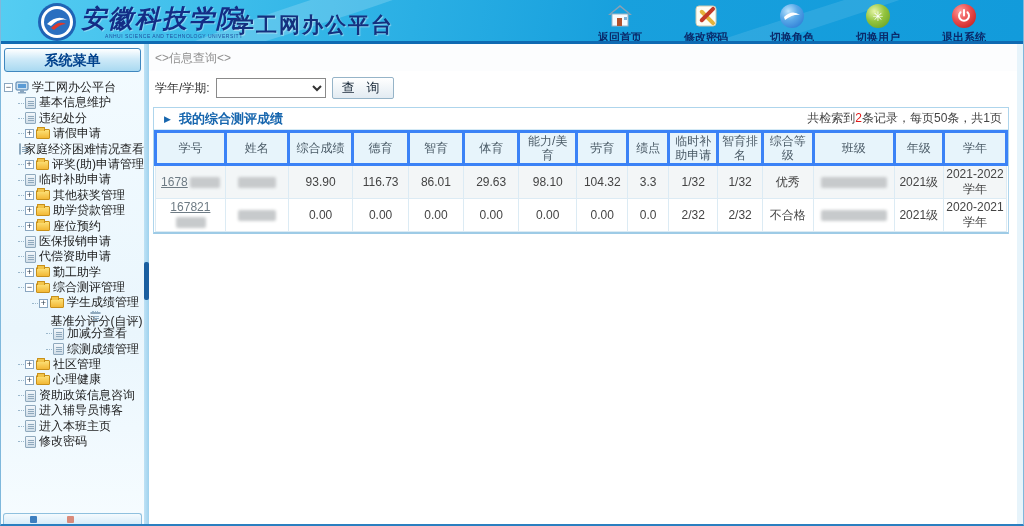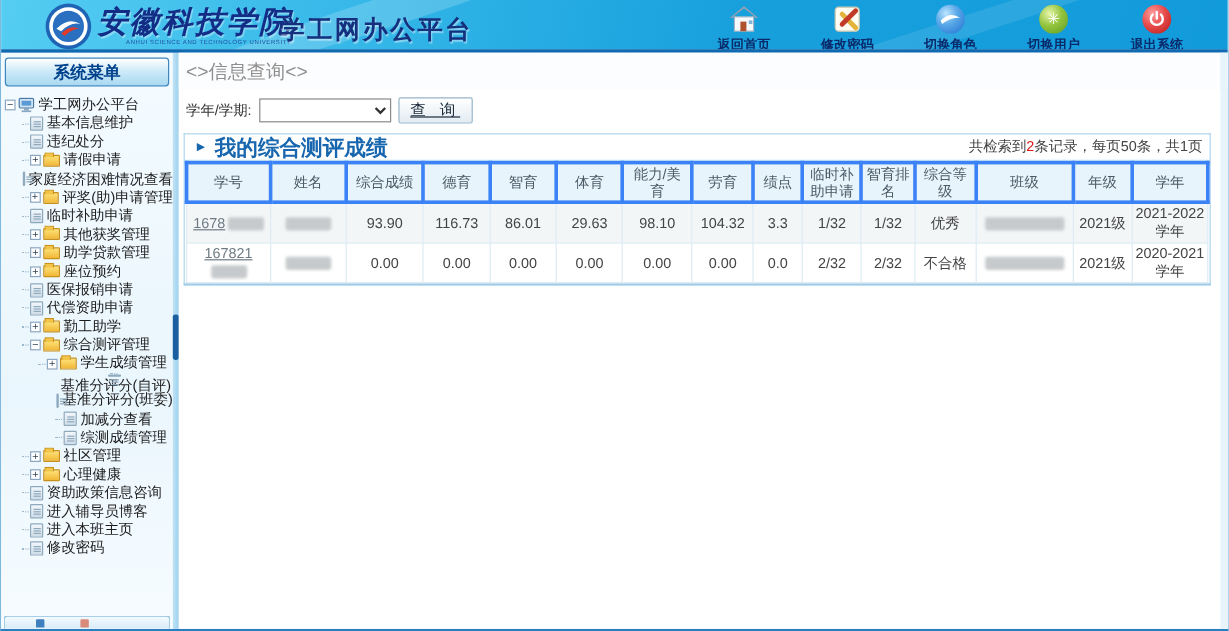--- a/index.html
+++ b/index.html
@@ -49,30 +49,30 @@
   .mini-sq.blue { background:#3e7fbf; }
   .mini-sq.red { background:#d98a7a; margin-left:22px; }
 
   
   .splitter { width:5px; flex:0 0 5px; background:linear-gradient(90deg,#bfe2f5,#9fd2ee); position:relative; }
   .splitter-handle { position:absolute; left:0; top:218px; width:5px; height:38px; background:#1b5fa0; border-radius:2px; }
 
   
   main.content { flex:1; background:#fff; position:relative; min-width:0; }
   .right-edge-strip { position:absolute; right:0; top:0; bottom:0; width:6px; background:#e7f4fb; }
-  .breadcrumb { padding:6px 0 4px 6px; font-size:16px; color:#8f8f8f; background:#fcfdfe; }
+  .breadcrumb { padding:6px 0 4px 6px; font-size:12px; color:#8f8f8f; background:#fcfdfe; }
   .filter-row { display:flex; align-items:center; padding:6px 0 6px 6px; gap:6px; }
   .filter-row label { font-size:12px; color:#333; }
   .filter-row select { width:110px; height:20px; font-size:12px; border:1px solid #8a8a8a; background:#fff; color:#333; }
-  .query-btn { width:62px; height:22px; font-size:13px; letter-spacing:4px; color:#1a2a3a; background:linear-gradient(180deg,#ffffff,#e2ebf2); border:1px solid #96b4c8; border-radius:2px; cursor:pointer; font-family:inherit;text-decoration:underline; }
+  .query-btn { width:62px; height:22px; font-size:13px; letter-spacing:4px; color:#1a2a3a; background:linear-gradient(180deg,#ffffff,#e2ebf2); border:1px solid #96b4c8; border-radius:2px; cursor:pointer; font-family:inherit; }
 
   .panel { margin:2px 14px 0 4px; border:1px solid #aed5ec; border-bottom:2px solid #9ecbe6; }
   .panel-header { height:22px; display:flex; align-items:center; padding:0 6px 0 10px; border-bottom:1px solid #d5eaf5; }
   .panel-arrow { color:#1766ae; font-size:9px; margin-right:8px; }
-  .panel-title { color:#1766ae; font-size:18px; font-weight:bold; }
+  .panel-title { color:#1766ae; font-size:13px; font-weight:bold; }
   .panel-summary { margin-left:auto; font-size:12px; color:#444; }
   .panel-summary .count { color:#e01818; }
 
   table.results { width:100%; border-collapse:collapse; table-layout:fixed; font-size:12px; color:#444; }
   table.results th { background:#e7f4fb; color:#4a5a66; font-weight:normal; border:3px solid #3b82f6; height:30px; padding:1px 2px; line-height:14px; }
   table.results td { border:1px solid #dcebf4; height:33px; text-align:center; padding:1px 2px; background:#fff; line-height:15px; word-break:break-all; }
   table.results tr.odd td { background:#f3f6f7; }
   .id-link { color:#6e7b84; text-decoration:underline; cursor:pointer; }
   .censor { display:inline-block; height:11px; background:#c7cacc; border-radius:2px; filter:blur(1.5px); vertical-align:middle; }
   .censor.id { width:30px; margin-left:2px; }
@@ -256,25 +256,20 @@
           <div class="tree-item" style="padding-left: 31px;">
             <span class="twig"></span>
             <span class="toggle">+</span>
             <span class="ico folder"></span>
             <span class="lbl">学生成绩管理</span>
           </div>
           <div class="tree-item" style="padding-left: 45px; flex-direction: column;">
             <span class="twig"></span>
             <span class="ico doc"></span>
             <span class="lbl">基准分评分(自评)</span>
-          </div>
-          <div class="tree-item" style="padding-left: 45px;">
-            <span class="twig"></span>
-            <span class="ico doc"></span>
-            <span class="lbl">基准分评分(班委)</span>
           </div>
           <div class="tree-item" style="padding-left: 45px;">
             <span class="twig"></span>
             <span class="ico doc"></span>
             <span class="lbl">加减分查看</span>
           </div>
           <div class="tree-item" style="padding-left: 45px;">
             <span class="twig"></span>
             <span class="ico doc"></span>
             <span class="lbl">综测成绩管理</span>

